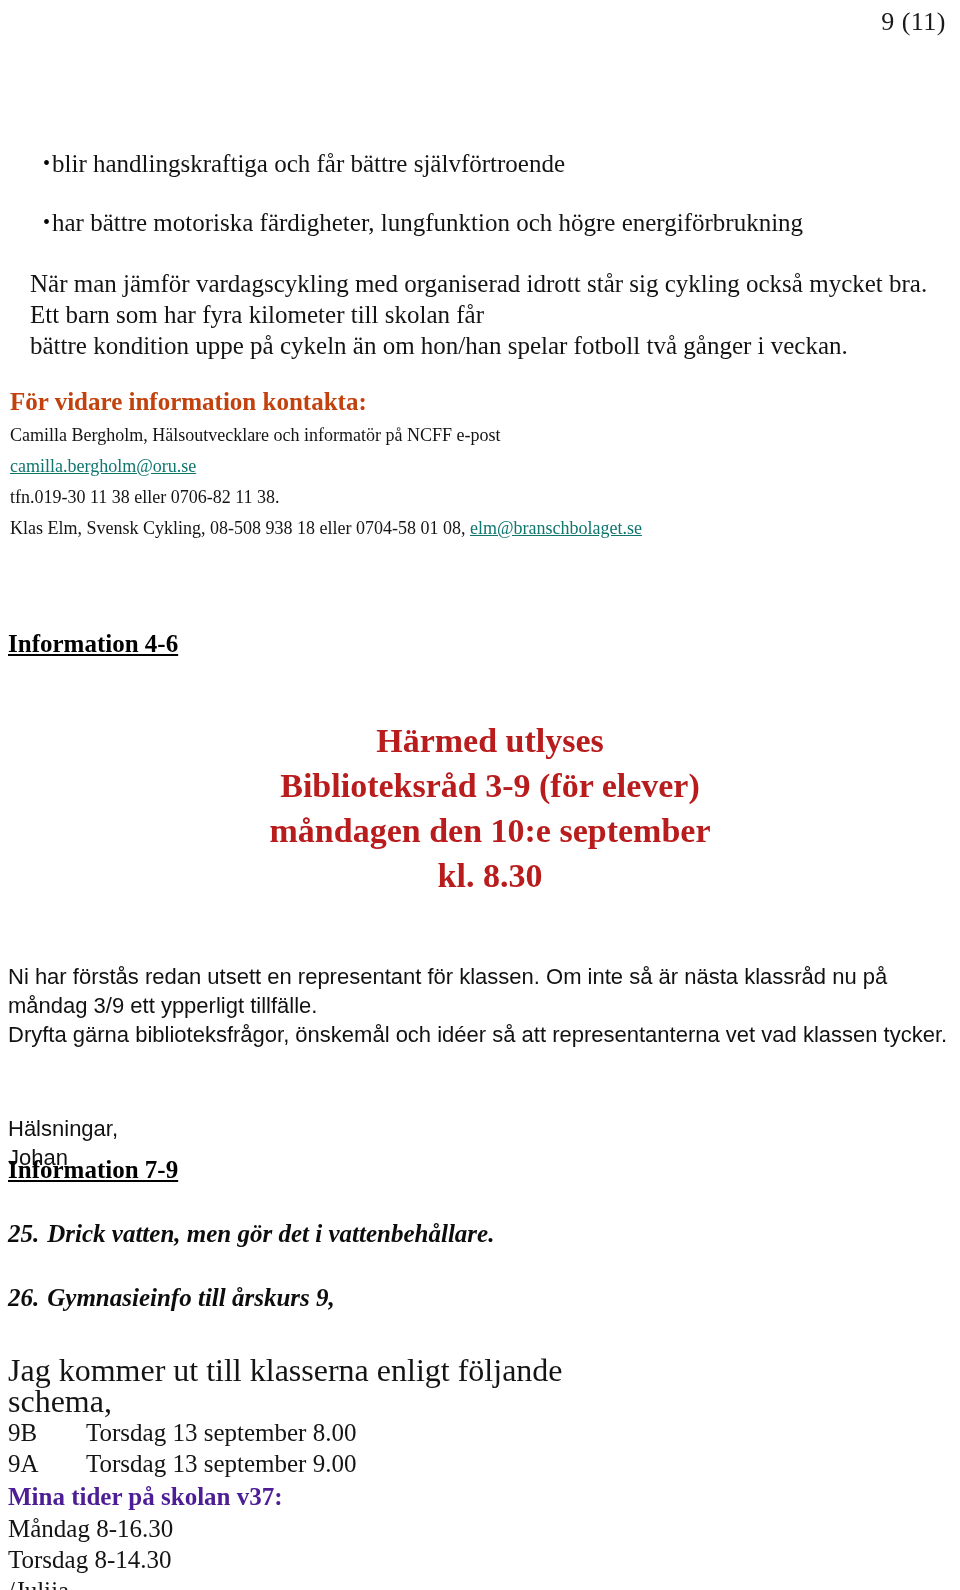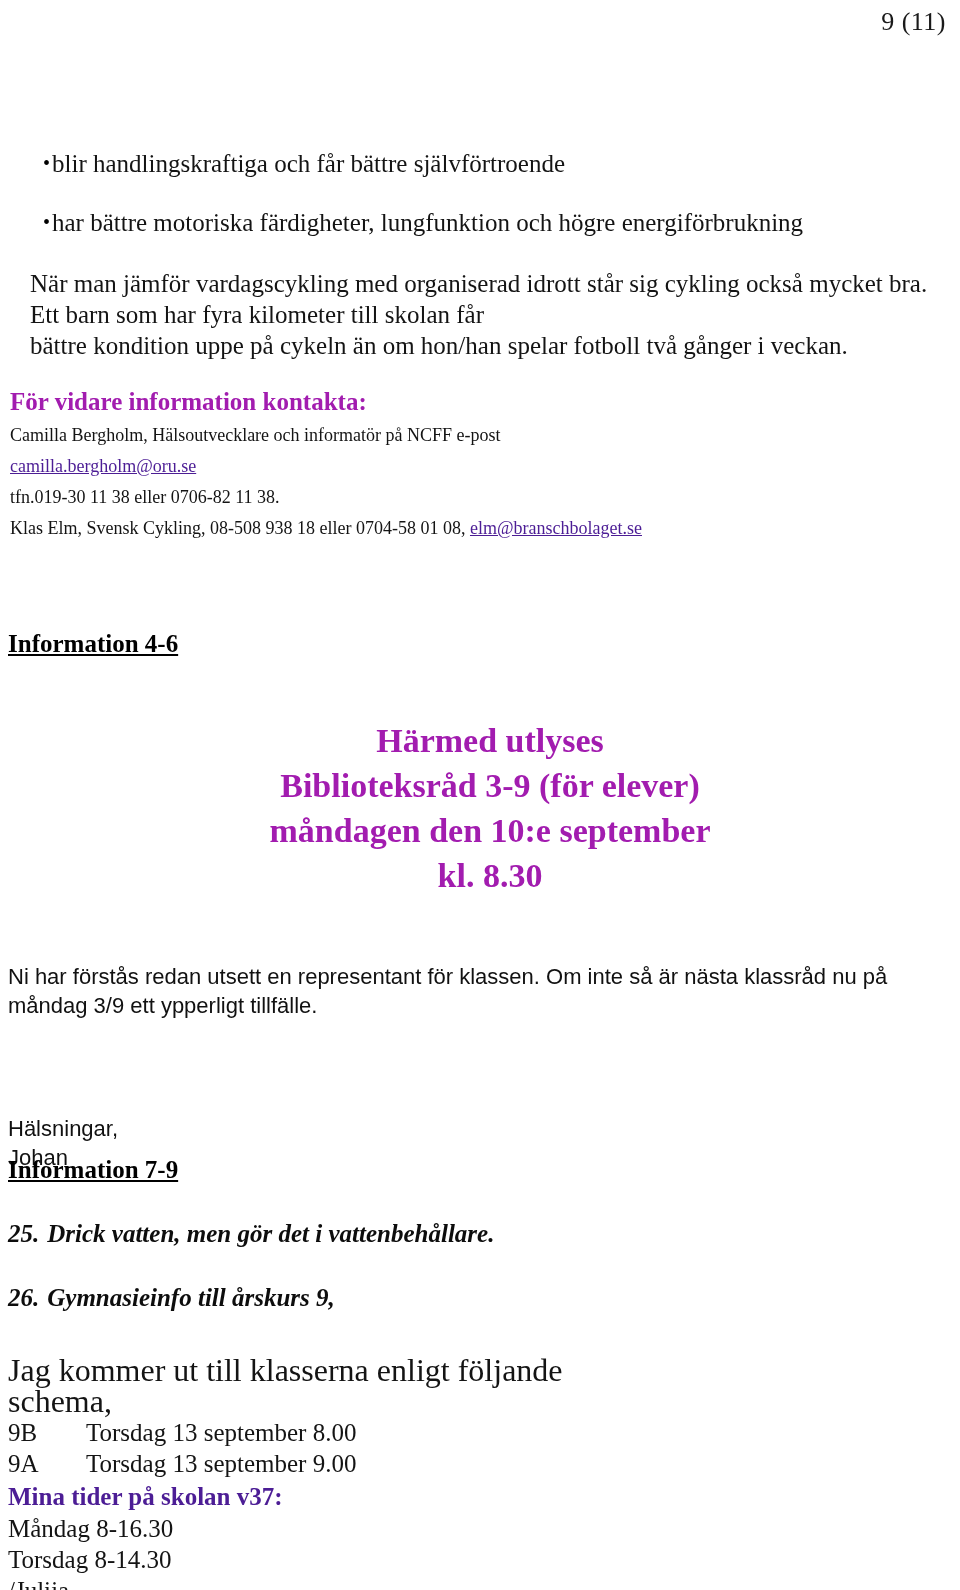--- a/index.html
+++ b/index.html
@@ -92,31 +92,31 @@
     position: absolute;
     left: 10px;
     top: 385px;
     width: 945px;
   }
   .contact-heading {
     font-family: "Liberation Serif", "DejaVu Serif", serif;
     font-weight: bold;
     font-size: 25px;
     line-height: 33px;
-    color: #a21caf;
+    color: #c2410c;
     margin-bottom: 2px;
   }
   .contact-line {
     font-family: "Liberation Serif", "DejaVu Serif", serif;
     font-size: 18px;
     line-height: 31px;
     color: #141414;
   }
   a.maillink {
-    color: #4c1d95;
+    color: #0f766e;
   }
 
   
   .section-heading {
     font-family: "Liberation Serif", "DejaVu Serif", serif;
     font-weight: bold;
     font-size: 25px;
     line-height: 30px;
     color: #000;
     text-decoration: underline;
@@ -127,21 +127,21 @@
 
   
   .announcement {
     position: absolute;
     left: 150px;
     top: 718px;
     width: 680px;
     text-align: center;
     font-family: "Liberation Serif", "DejaVu Serif", serif;
     font-weight: bold;
-    color: #a21caf;
+    color: #b91c1c;
   }
   .announcement .ann-line {
     display: block;
     font-size: 34px;
     line-height: 45px;
     letter-spacing: 0px;
   }
 
   
   .sans-para {
@@ -259,20 +259,21 @@
   <div class="announcement">
     <span class="ann-line">Härmed utlyses</span>
     <span class="ann-line">Biblioteksråd 3-9 (för elever)</span>
     <span class="ann-line">måndagen den 10:e september</span>
     <span class="ann-line">kl. 8.30</span>
   </div>
 
   <div class="sans-para sans">
     <span class="line">Ni har förstås redan utsett en representant för klassen. Om inte så är nästa klassråd nu på</span>
     <span class="line">måndag 3/9 ett ypperligt tillfälle.</span>
+    <span class="line">Dryfta gärna biblioteksfrågor, önskemål och idéer så att representanterna vet vad klassen tycker.</span>
   </div>
 
   <div class="signoff sans">
     <span class="line">Hälsningar,</span>
     <span class="line">Johan</span>
   </div>
 
   <div class="section-heading" id="heading-info79">Information 7-9</div>
 
   <div class="num-item" id="num-item-25">

